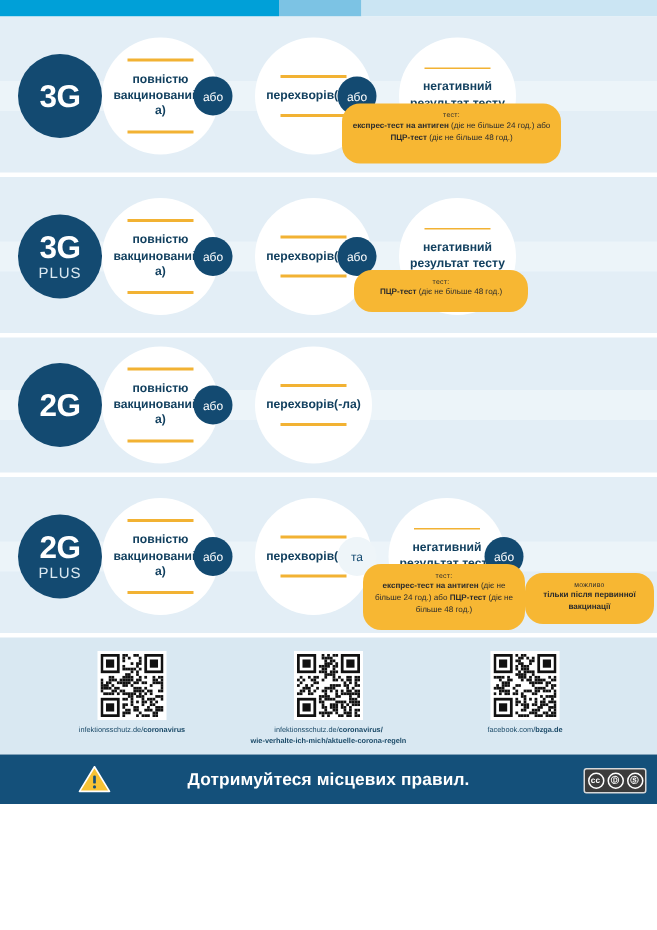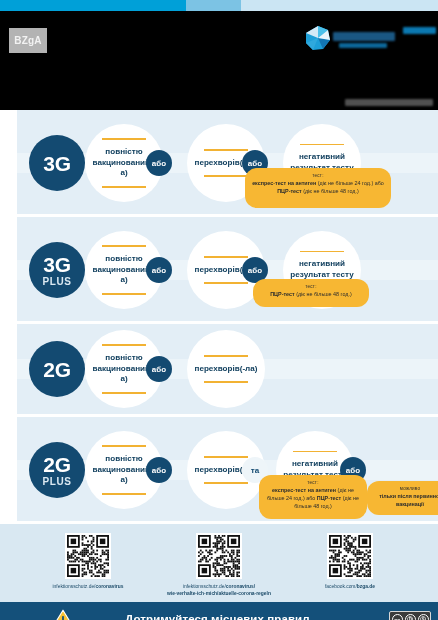--- a/index.html
+++ b/index.html
@@ -28,46 +28,46 @@
   .orgtext{position:absolute;left:28px;top:8px;width:62px;height:9px;
            background:#1d5f8f;filter:blur(1.1px);opacity:.92;border-radius:1px;}
   .orgtext2{position:absolute;left:34px;top:19px;width:48px;height:5px;
            background:#0f7ab5;filter:blur(1.2px);opacity:.85;border-radius:1px;}
   .orgtext3{position:absolute;left:98px;top:3px;width:33px;height:7px;
            background:#0d86c4;filter:blur(1.1px);opacity:.9;border-radius:1px;}
   .smallblur{position:absolute;left:345px;top:88px;width:88px;height:7px;
            background:#555;filter:blur(1.3px);opacity:.95;border-radius:1px;}
 
   
-  .rows{position:relative;padding-left:17px;}
+  .rows{position:relative;}
   .row{position:relative;background:#e3eef6;margin-bottom:3px;}
   .row .band{position:absolute;left:0;right:0;height:20px;background:#ecf4f9;}
 
   .badge-level{
     position:absolute;border-radius:50%;background:#134a71;color:#fff;
     display:flex;flex-direction:column;align-items:center;justify-content:center;
     line-height:1;box-shadow:0 0 0 0 rgba(0,0,0,0);
   }
   .badge-level .lvl{font-size:21px;font-weight:700;letter-spacing:-.3px;}
-  .badge-level .plus{font-size:10px;font-weight:700;letter-spacing:.6px;margin-top:2px;color:#dbe9f2;}
+  .badge-level .plus{font-size:10px;font-weight:400;letter-spacing:.6px;margin-top:2px;color:#dbe9f2;}
 
   .bubble{
     position:absolute;border-radius:50%;background:#ffffff;
     display:flex;flex-direction:column;align-items:center;justify-content:center;
     text-align:center;color:#12405f;
   }
   .bubble .txt{font-size:8.1px;font-weight:700;line-height:1.32;padding:0 6px;}
   .bubble .rule{width:44px;height:1.6px;background:#f2b233;}
   .bubble .rule.top{margin-bottom:7px;}
   .bubble .rule.bot{margin-top:7px;}
 
   .conj{
     position:absolute;border-radius:50%;
     display:flex;align-items:center;justify-content:center;
-    font-size:8px;font-weight:700;
+    font-size:8px;font-weight:400;
   }
   .conj.dark{background:#134a71;color:#ffffff;}
   .conj.light{background:#eef5f9;color:#134a71;}
 
   .note{
     position:absolute;background:#f7b733;color:#2c2c2c;border-radius:12px;
     text-align:center;padding:5px 7px 6px;box-sizing:border-box;
   }
   .note .cap{font-size:4.6px;line-height:1.3;display:block;margin-bottom:1.5px;letter-spacing:.2px;}
   .note .body{font-size:5.4px;line-height:1.42;display:block;}
@@ -95,39 +95,20 @@
 <body>
 
 <div class="poster">
 
   <div class="topstrip">
     <i class="seg1"></i>
     <i class="seg2"></i>
     <i class="seg3"></i>
   </div>
 
-  <div class="header">
-    <div class="bzga">
-      <span>BZgA</span>
-    </div>
-    <div class="orgblock">
-      <svg class="orgmark" viewBox="0 0 26 26">
-        <polygon points="13,1 23,5 25,15 18,24 8,25 1,18 1,8" fill="#1d9fd8"></polygon>
-        <polygon points="13,13 13,1 23,5" fill="#4cc0ea"></polygon>
-        <polygon points="13,13 25,15 18,24" fill="#1276b4"></polygon>
-        <polygon points="13,13 8,25 1,18" fill="#2fa9dd"></polygon>
-        <polygon points="13,13 23,5 25,15" fill="#e8f4fb"></polygon>
-        <polygon points="13,13 1,8 13,1" fill="#d3e9f6"></polygon>
-      </svg>
-      <div class="orgtext"></div>
-      <div class="orgtext2"></div>
-      <div class="orgtext3"></div>
-    </div>
-    <div class="smallblur"></div>
-  </div>
 
   <div class="rows">
       <div class="row" style="height: 104px;">
         <div class="band" style="top: 43px;"></div>
         <div class="badge-level" style="left: 12px; top: 25px; width: 56px; height: 56px;">
           <span class="lvl">3G</span>
         </div>
         <div class="bubble" style="left: 68px; top: 14px; width: 78px; height: 78px;">
           <span class="rule top"></span>
           <span class="txt">повністю<br>вакцинований(-а)</span>

